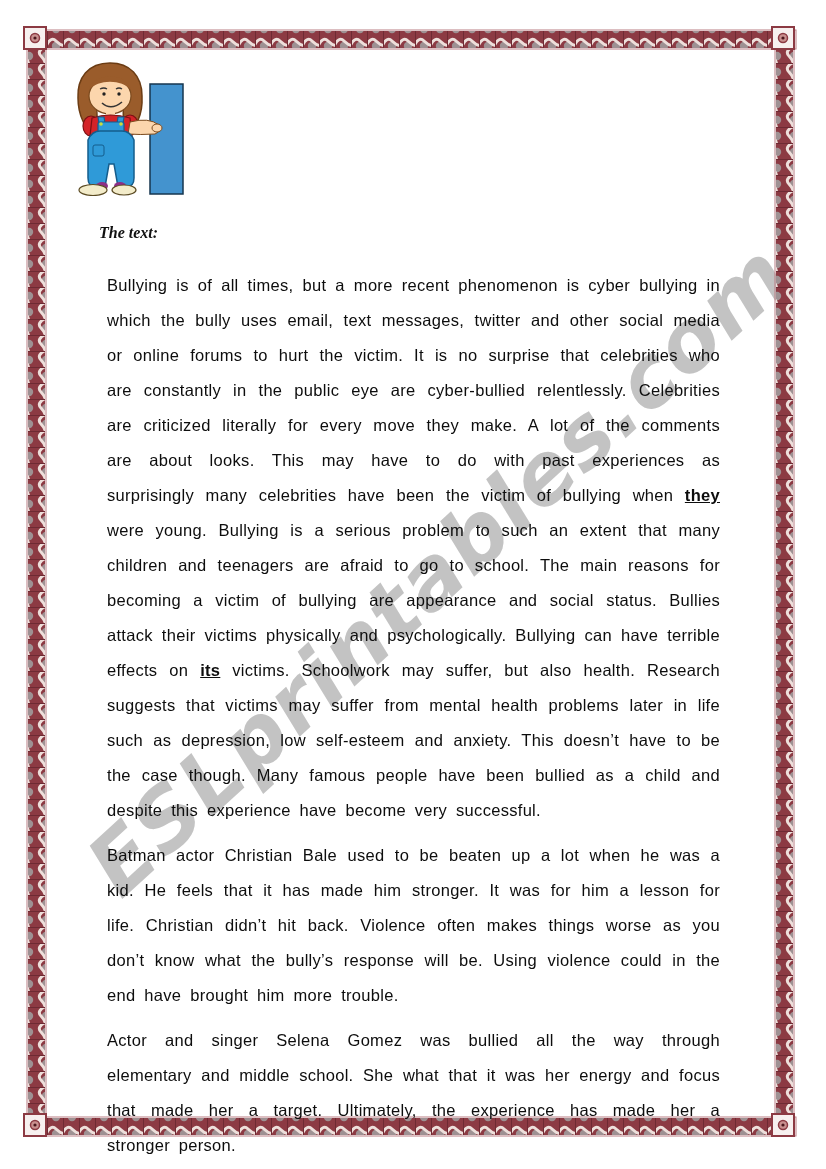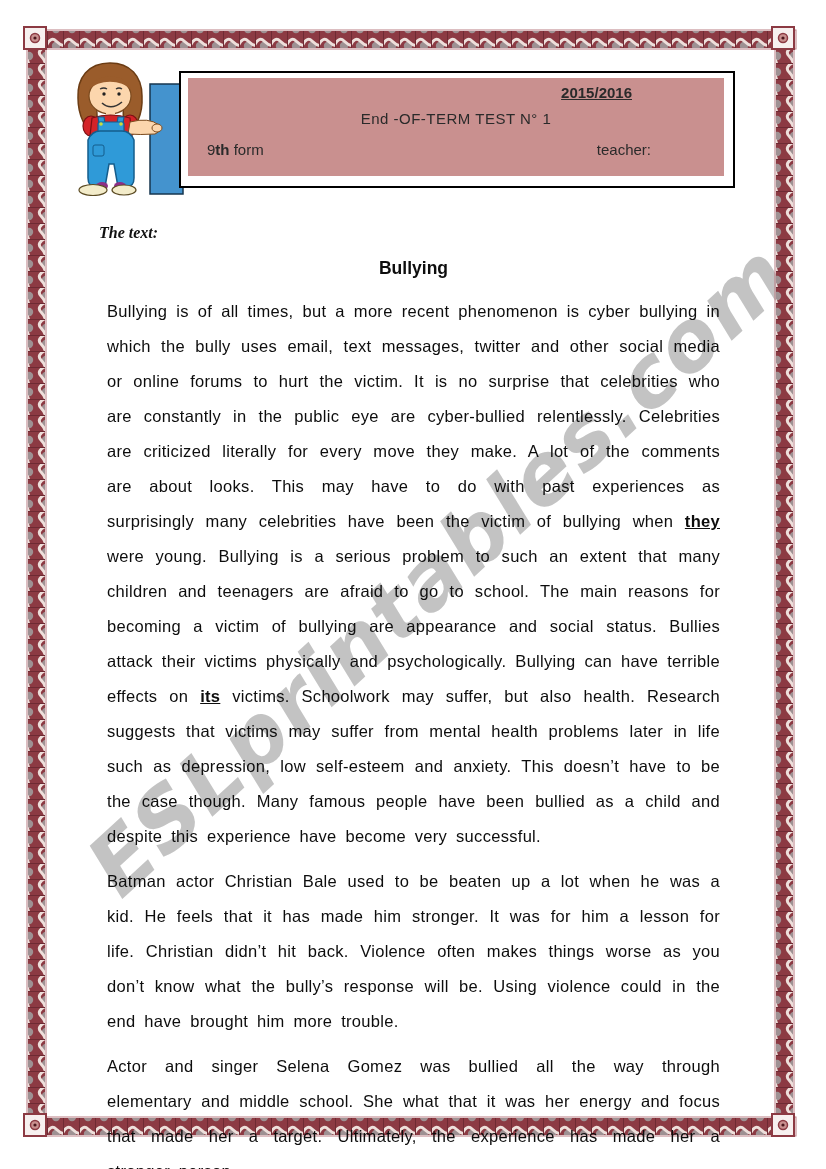--- a/index.html
+++ b/index.html
@@ -106,33 +106,22 @@
     <path d="M24,80 Q28,71 36,71 L58,71 Q66,71 70,80 L70,118 Q70,127 62,127 L54,127 L50,104 L45,104 L41,127 L32,127 Q24,127 24,118 Z" fill="#2f9ad8" stroke="#155d8c" stroke-width="1.5"></path>
     <rect x="29" y="85" width="11" height="11" rx="2" fill="none" stroke="#155d8c" stroke-width="1"></rect>
     <circle cx="37" cy="64" r="1.8" fill="#cddc39"></circle>
     <circle cx="57" cy="64" r="1.8" fill="#cddc39"></circle>
     <ellipse cx="38" cy="126" rx="6" ry="4" fill="#8c2f86"></ellipse>
     <ellipse cx="56" cy="126" rx="6" ry="4" fill="#8c2f86"></ellipse>
     <ellipse cx="29" cy="130" rx="14" ry="5.5" fill="#f3ecca" stroke="#5a4a22" stroke-width="1.2"></ellipse>
     <ellipse cx="60" cy="130" rx="12" ry="5" fill="#f3ecca" stroke="#5a4a22" stroke-width="1.2"></ellipse>
   </svg>
 
-  <div class="header-box">
-    <div class="header-pink">
-      <div class="year">2015/2016</div>
-      <div class="test-title">End -OF-TERM TEST N° 1</div>
-      <div class="header-row">
-        <span>9<span class="b">th</span> form</span>
-        <span>teacher:</span>
-      </div>
-    </div>
-  </div>
 
   <div class="section-label">The text:</div>
 
   <div class="text-block">
-    <h1 class="text-title">Bullying</h1>
     <p>Bullying is of all times, but a more recent phenomenon is cyber bullying in which the bully uses email, text messages, twitter and other social media or online forums to hurt the victim. It is no surprise that celebrities who are constantly in the public eye are cyber-bullied relentlessly. Celebrities are criticized literally for every move they make. A lot of the comments are about looks. This may have to do with past experiences as surprisingly many celebrities have been the victim of bullying when <span class="bu">they</span> were young. Bullying is a serious problem to such an extent that many children and teenagers are afraid to go to school. The main reasons for becoming a victim of bullying are appearance and social status. Bullies attack their victims physically and psychologically. Bullying can have terrible effects on <span class="bu">its</span> victims. Schoolwork may suffer, but also health. Research suggests that victims may suffer from mental health problems later in life such as depression, low self-esteem and anxiety. This doesn’t have to be the case though. Many famous people have been bullied as a child and despite this experience have become very successful.</p>
     <p>Batman actor Christian Bale used to be beaten up a lot when he was a kid. He feels that it has made him stronger. It was for him a lesson for life. Christian didn’t hit back. Violence often makes things worse as you don’t know what the bully’s response will be. Using violence could in the end have brought him more trouble.</p>
     <p>Actor and singer Selena Gomez was bullied all the way through elementary and middle school. She what that it was her energy and focus that made her a target. Ultimately, the experience has made her a stronger person.</p>
   </div>
 
 </div>
 
 </body></html>

